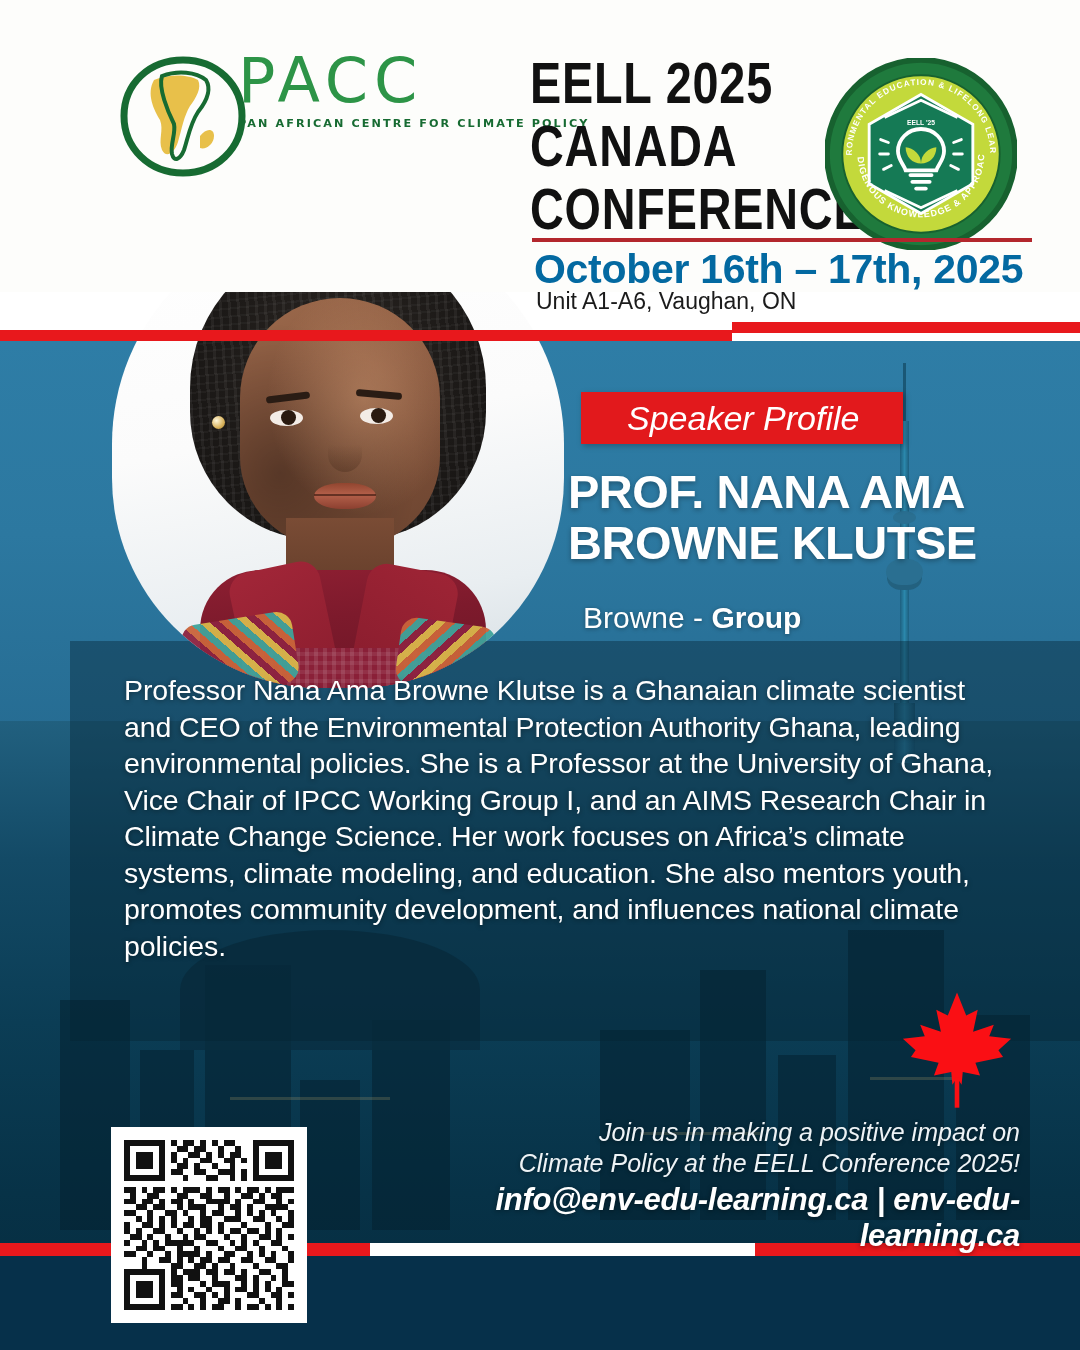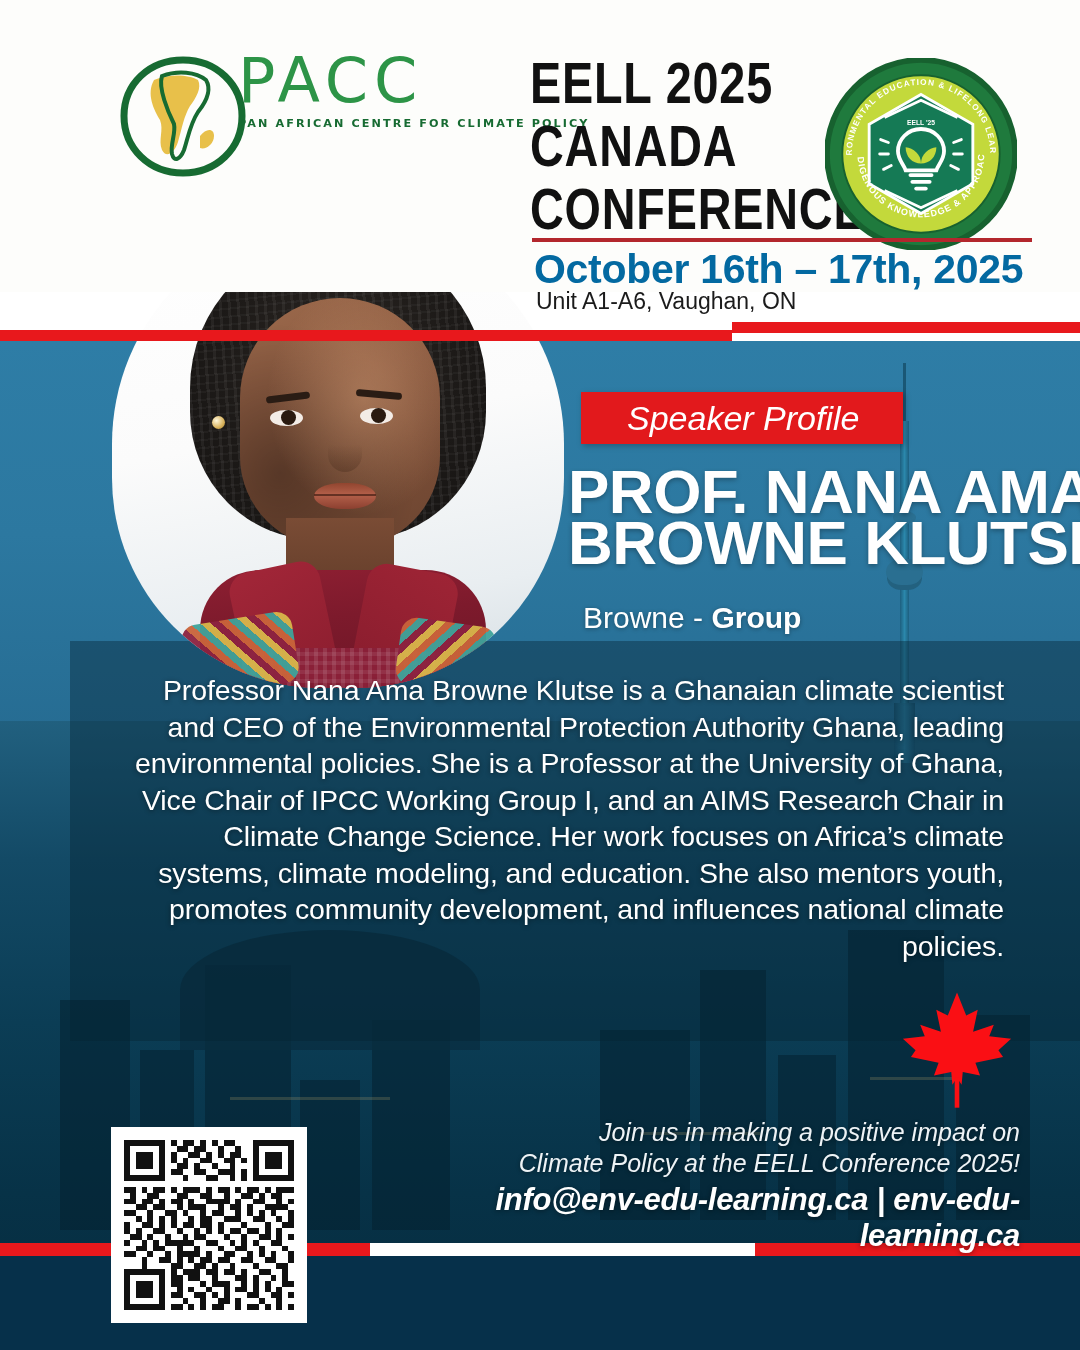--- a/index.html
+++ b/index.html
@@ -237,39 +237,38 @@
     background:#e2191c; z-index:7;
     box-shadow:2px 2px 6px rgba(0,0,0,0.25);
   }
   .speaker-banner span {
     position:absolute; left:22px; top:7px;
     font-size:34px; font-style:italic; color:#ffffff; font-weight:400;
     letter-spacing:0px; white-space:nowrap;margin-left:24px;
   }
   .speaker-name {
     position:absolute; left:568px; top:466px; width:480px;
-    font-size:62px; font-weight:700; color:#ffffff; line-height:51px;
+    font-size:47px; font-weight:700; color:#ffffff; line-height:51px;
     letter-spacing:-0.5px; z-index:7;
     text-shadow:0 2px 5px rgba(0,0,0,0.30);
   }
   .speaker-name div { white-space:nowrap; }
   .country {
     position:absolute; left:583px; top:601px; width:460px;
     font-size:30px; color:#ffffff; font-weight:400; z-index:7;
     text-shadow:0 1px 4px rgba(0,0,0,0.35);
   }
   .country b { font-weight:700; }
 
   
   .bio {
     position:absolute; left:124px; top:672px; width:880px;
     font-size:28.5px; line-height:36.5px; color:#ffffff; z-index:7;
     font-weight:400; letter-spacing:-0.1px;
     text-shadow:0 1px 5px rgba(0,0,0,0.45);
-    text-align:right;
   }
 
   
   .maple { position:absolute; left:898px; top:988px; width:118px; height:122px; z-index:7; }
 
   
   .qr-box {
     position:absolute; left:111px; top:1127px; width:196px; height:196px;
     background:#ffffff; z-index:8; padding:13px;
   }

